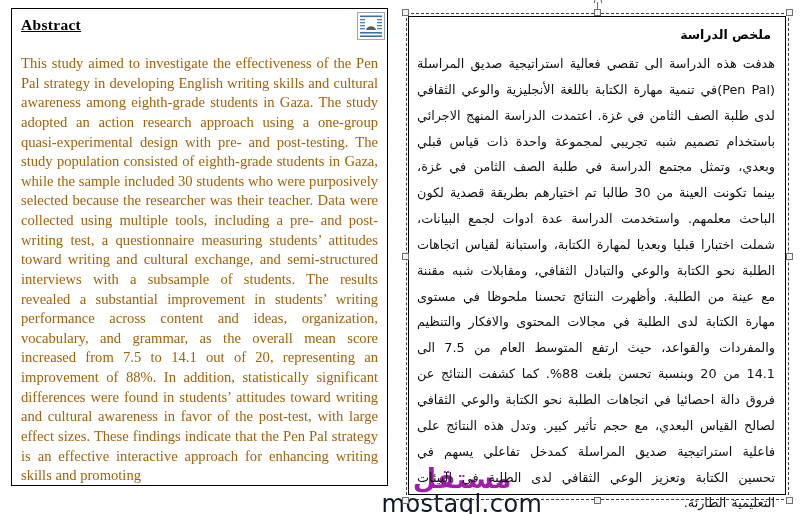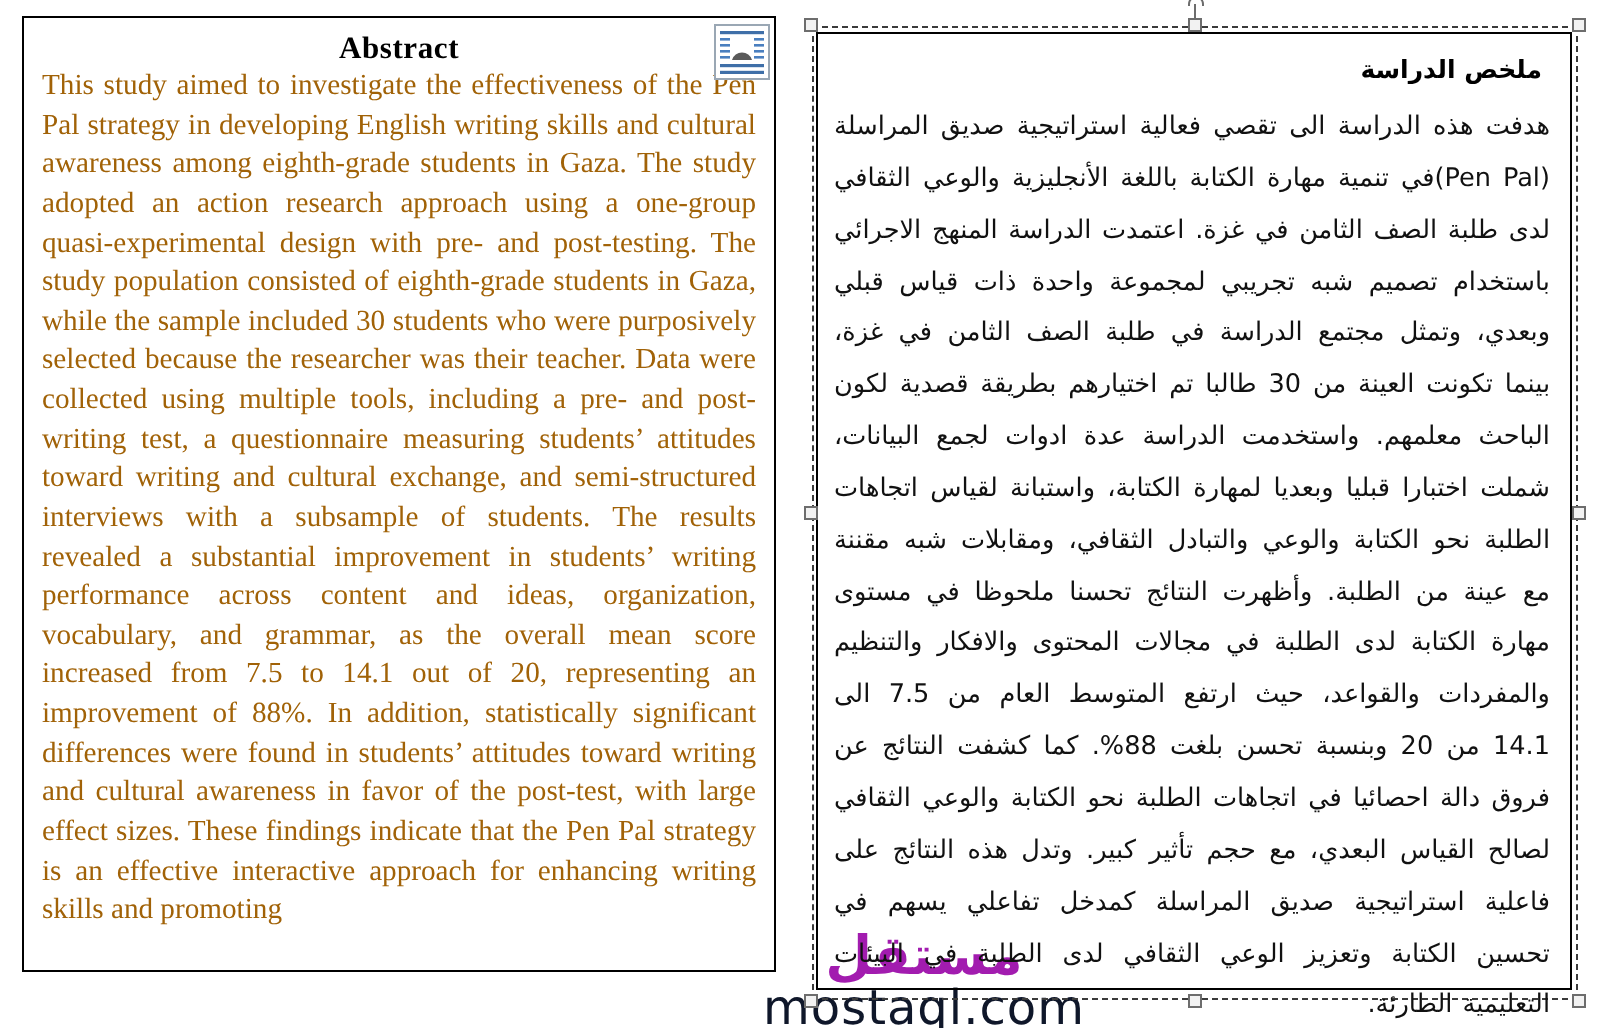--- a/index.html
+++ b/index.html
@@ -51,26 +51,26 @@
     height: 478px;
     border: 1.5px solid #000;
     box-sizing: border-box;
     background: transparent;
     z-index: 3;
   }
   #abstract-inner {
     padding: 5px 9px 0 9px;
   }
   #abstract-title {
-    text-align: center;
     font-weight: bold;
     font-size: 15.5px;
     letter-spacing: 0.3px;
-    margin: 2px 0 0 0;
+    margin: 2px 0 20px 0;
     font-family: "Liberation Serif", serif;
+    text-decoration: underline;
   }
   #abstract-body {
     font-size: 14.6px;
     line-height: 1.345;
     text-align: justify;
     text-justify: inter-word;
     color: #a16207;
     font-family: "Liberation Serif", serif;
     hyphens: none;
   }

